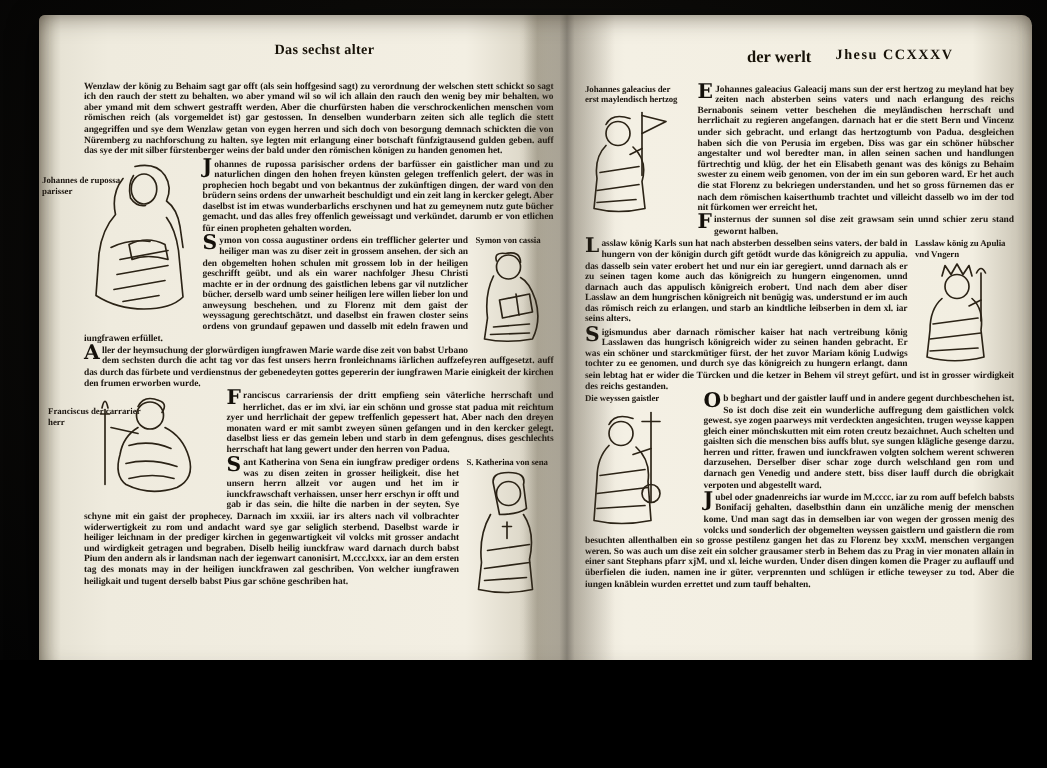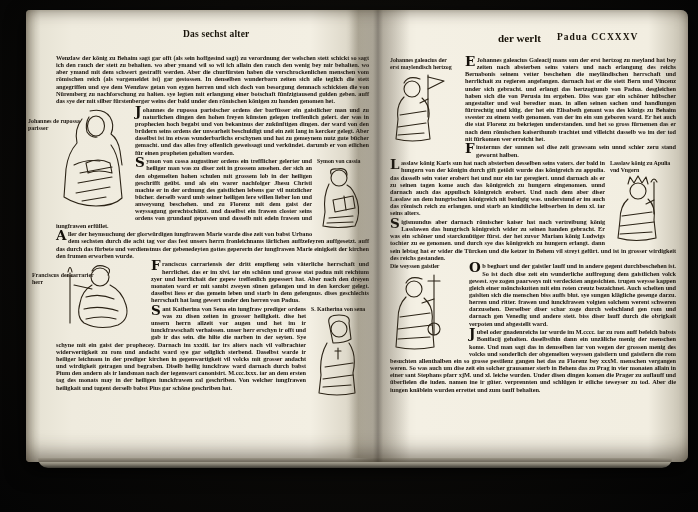--- a/index.html
+++ b/index.html
@@ -1,16 +1,16 @@
 <!DOCTYPE html>
 <html><head>
 <meta charset="utf-8">
 <style>
   html,body{margin:0;padding:0;background:#000;}
-  .frame{position:relative;width:698px;height:512px;overflow:hidden;
+  .frame{position:relative;width:698px;height:440px;overflow:hidden;
     background:radial-gradient(ellipse at 50% 42%, #16140f 0%, #0b0a08 55%, #040404 100%);
     font-family:"Liberation Serif",serif;-webkit-text-size-adjust:none;}
   .book{position:absolute;left:26px;top:10px;width:662px;height:452px;border-radius:4px 7px 7px 4px;
     background:linear-gradient(90deg,#b3ad9c 0,#e7e3d5 2.2%,#efebde 7%,#f3efe3 43%,#ddd8c9 48.8%,#bdb7a6 50.2%,#e2ddcf 52.6%,#f4f0e4 59%,#f2eee1 94%,#c2bcac 100%);
     box-shadow:0 8px 20px rgba(0,0,0,.85);}
   .shade{position:absolute;inset:0;border-radius:inherit;pointer-events:none;
     box-shadow:inset 0 10px 14px -8px rgba(74,66,52,.55), inset 0 -18px 20px -10px rgba(58,50,38,.6),
                inset 6px 0 10px -7px rgba(60,52,40,.4), inset -6px 0 10px -7px rgba(60,52,40,.4);}
   .edge{position:absolute;left:12px;right:16px;bottom:-6px;height:10px;border-radius:0 0 10px 10px;
     background:linear-gradient(#d8d3c3,#8a8577 60%,#3c3a33);}
@@ -35,21 +35,21 @@
 </style>
 </head>
 <body>
 
 <div class="frame">
   <div class="book">
     <div class="edge"></div>
 
     <div class="hdr hdr-l">Das sechst alter</div>
     <div class="hdr hdr-r1">der werlt</div>
-    <div class="hdr hdr-r2">Padua CCXXXV</div>
+    <div class="hdr hdr-r2">Jhesu CCXXXV</div>
 
     <div class="note" style="left:2px;top:108px;width:62px;">
       <div>Johannes de rupossa</div>
       <div>parisser</div>
     </div>
     <div class="note" style="left:6px;top:262px;width:72px;">
       <div>Franciscus der carrarier</div>
       <div>herr</div>
     </div>
 

